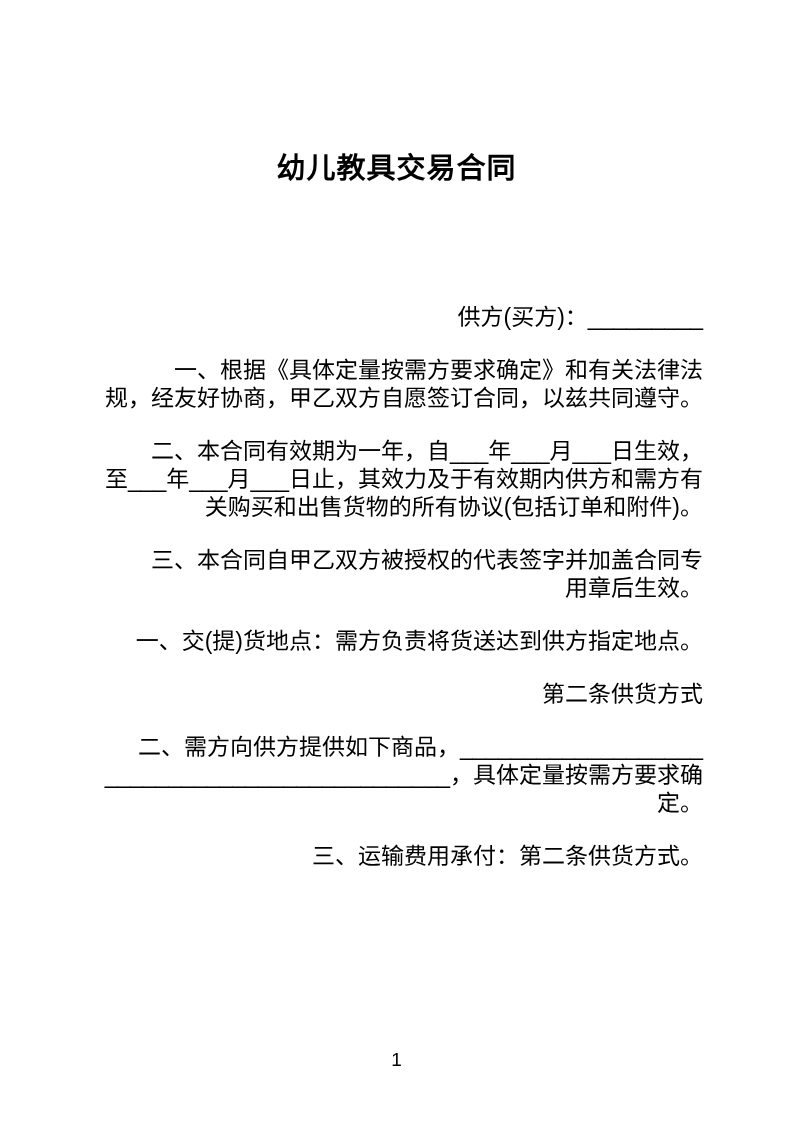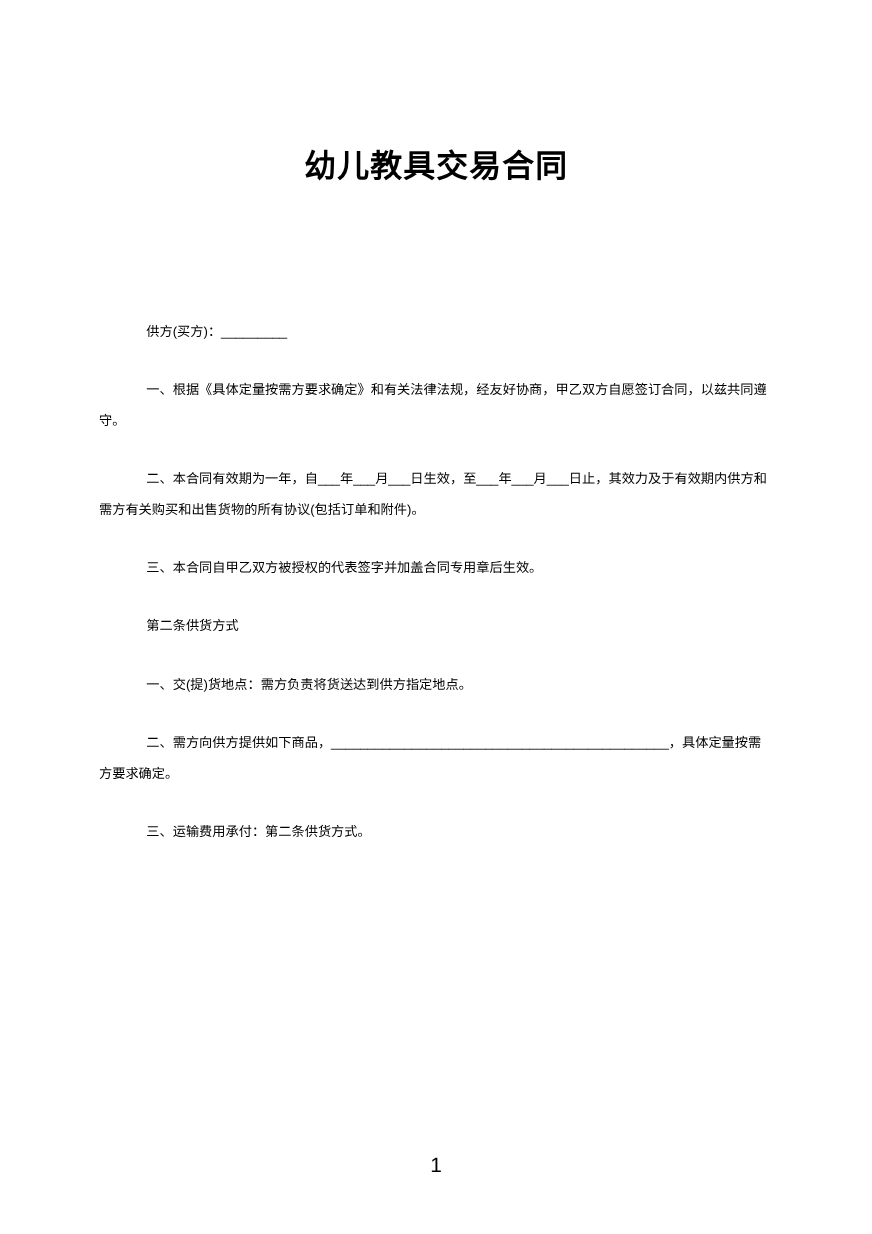--- a/index.html
+++ b/index.html
@@ -11,38 +11,39 @@
     position: relative;
     width: 793px;
     height: 1122px;
     background: #ffffff;
     color: #000000;
     font-family: "Liberation Sans", "DejaVu Sans", sans-serif;
     overflow: hidden;
     box-sizing: border-box;
   }
   .doc-content {
-    padding: 0 90px;
+    padding: 16px 90px;
   }
   .doc-title {
     margin: 0;
     padding-top: 136px;
     font-size: 29px;
     line-height: 32px;
     font-weight: bold;
     text-align: center;
     letter-spacing: 1px;
   }
   .para {
     margin: 0 0 25px 0;
-    font-size: 12px;
+    font-size: 23px;
     line-height: 28px;
     text-indent: 43px;
     overflow-wrap: anywhere;
     word-break: break-all;
+    text-align: right;
   }
   .party-supplier {
     margin-top: 119px;
   }
   .page-number {
     position: absolute;
     top: 1048px;
     left: 0;
     width: 100%;
     text-align: center;
@@ -61,23 +62,23 @@
     <p class="para party-supplier">供方(买方)：_________</p>
 
 
 
     <p class="para">一、根据《具体定量按需方要求确定》和有关法律法规，经友好协商，甲乙双方自愿签订合同，以兹共同遵守。</p>
 
     <p class="para">二、本合同有效期为一年，自___年___月___日生效，至___年___月___日止，其效力及于有效期内供方和需方有关购买和出售货物的所有协议(包括订单和附件)。</p>
 
     <p class="para">三、本合同自甲乙双方被授权的代表签字并加盖合同专用章后生效。</p>
 
+    <p class="para">一、交(提)货地点：需方负责将货送达到供方指定地点。</p>
+
     <p class="para">第二条供货方式</p>
-
-    <p class="para">一、交(提)货地点：需方负责将货送达到供方指定地点。</p>
 
     <p class="para">二、需方向供方提供如下商品，______________________________________________，具体定量按需方要求确定。</p>
 
     <p class="para">三、运输费用承付：第二条供货方式。</p>
 
 
   </div>
 
   <div class="page-number">1</div>
 </div>

